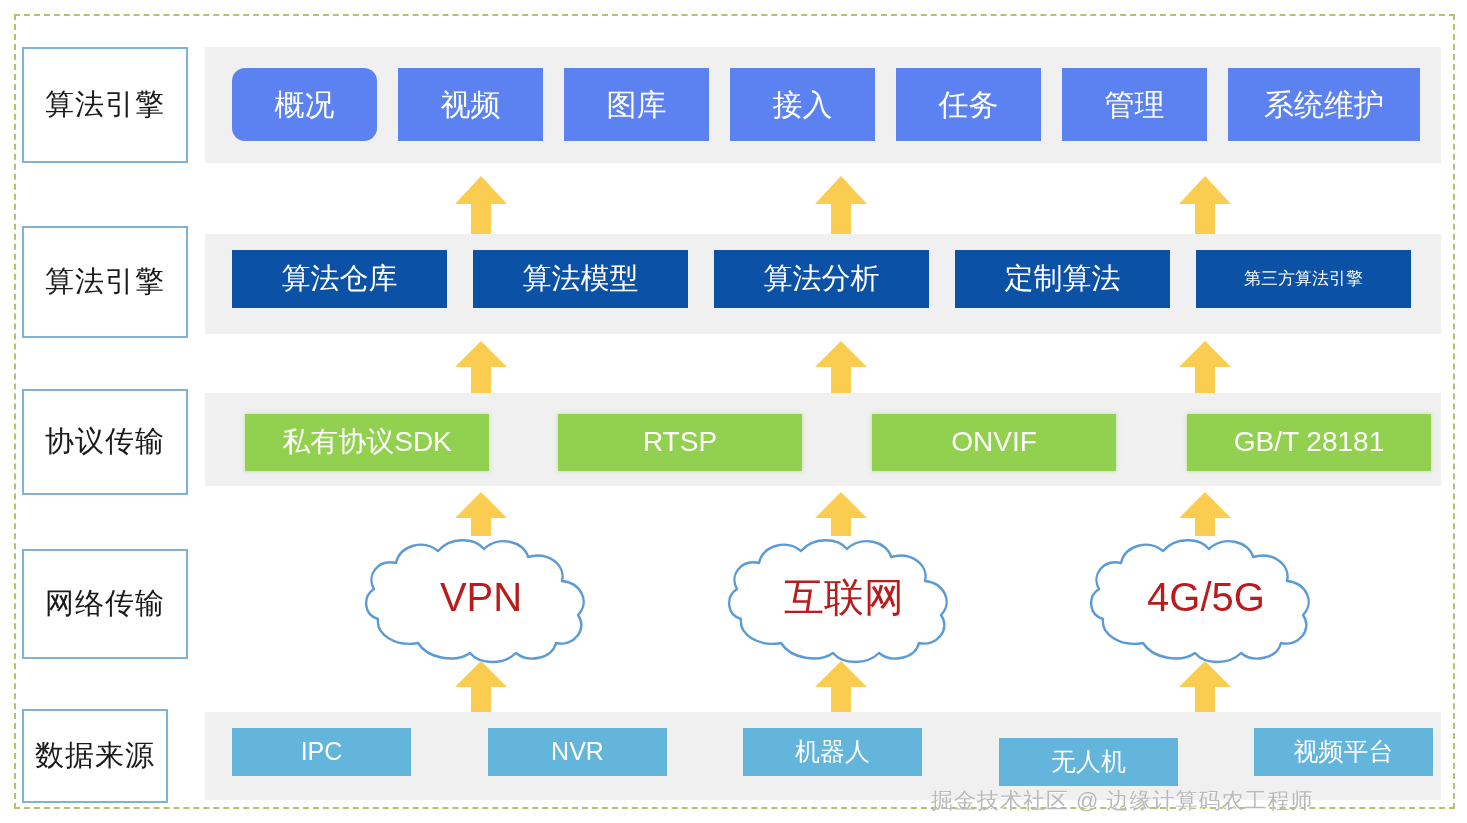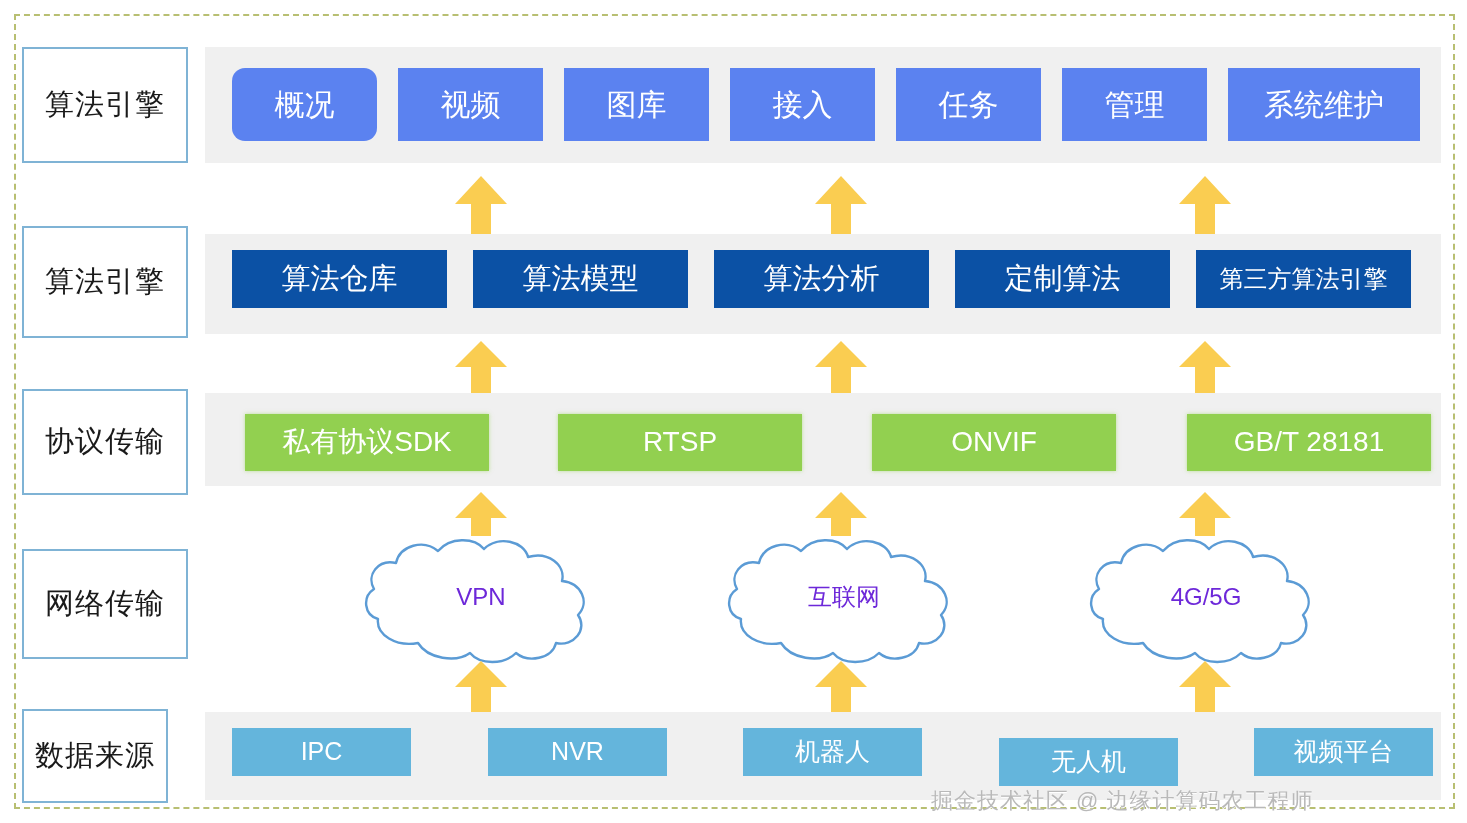--- a/index.html
+++ b/index.html
@@ -48,42 +48,42 @@
     line-height:1.1;
   }
   .node.app{
     background:#5B82F0;
     font-size:30px;
   }
   .node.algo{
     background:#0B51A5;
     font-size:29px;
   }
-  .node.algo.small{ font-size:24px; }
+  .node.algo.small{ font-size:17px; }
   .node.proto{
     background:#92D050;
     font-size:28px;
     box-shadow:0 0 4px rgba(146,208,80,0.55);
   }
   .node.src{
     background:#64B5DC;
     font-size:25px;
   }
 
   
   .arrow{ position:absolute; }
   .arrow svg{ display:block; }
 
   
   .cloud{ position:absolute; }
   .cloud svg{ display:block; }
   .cloud .cl-label{
     position:absolute; left:0; top:0; width:100%; height:100%;
     display:flex; align-items:center; justify-content:center;
-    color:#6d28d9; font-size:24px;
+    color:#b91c1c; font-size:40px;
     padding-bottom:6px;
   }
 
   
   .watermark{
     position:absolute;
     color:#b9b9b9;
     font-size:22px;
     white-space:nowrap;
     letter-spacing:1px;

